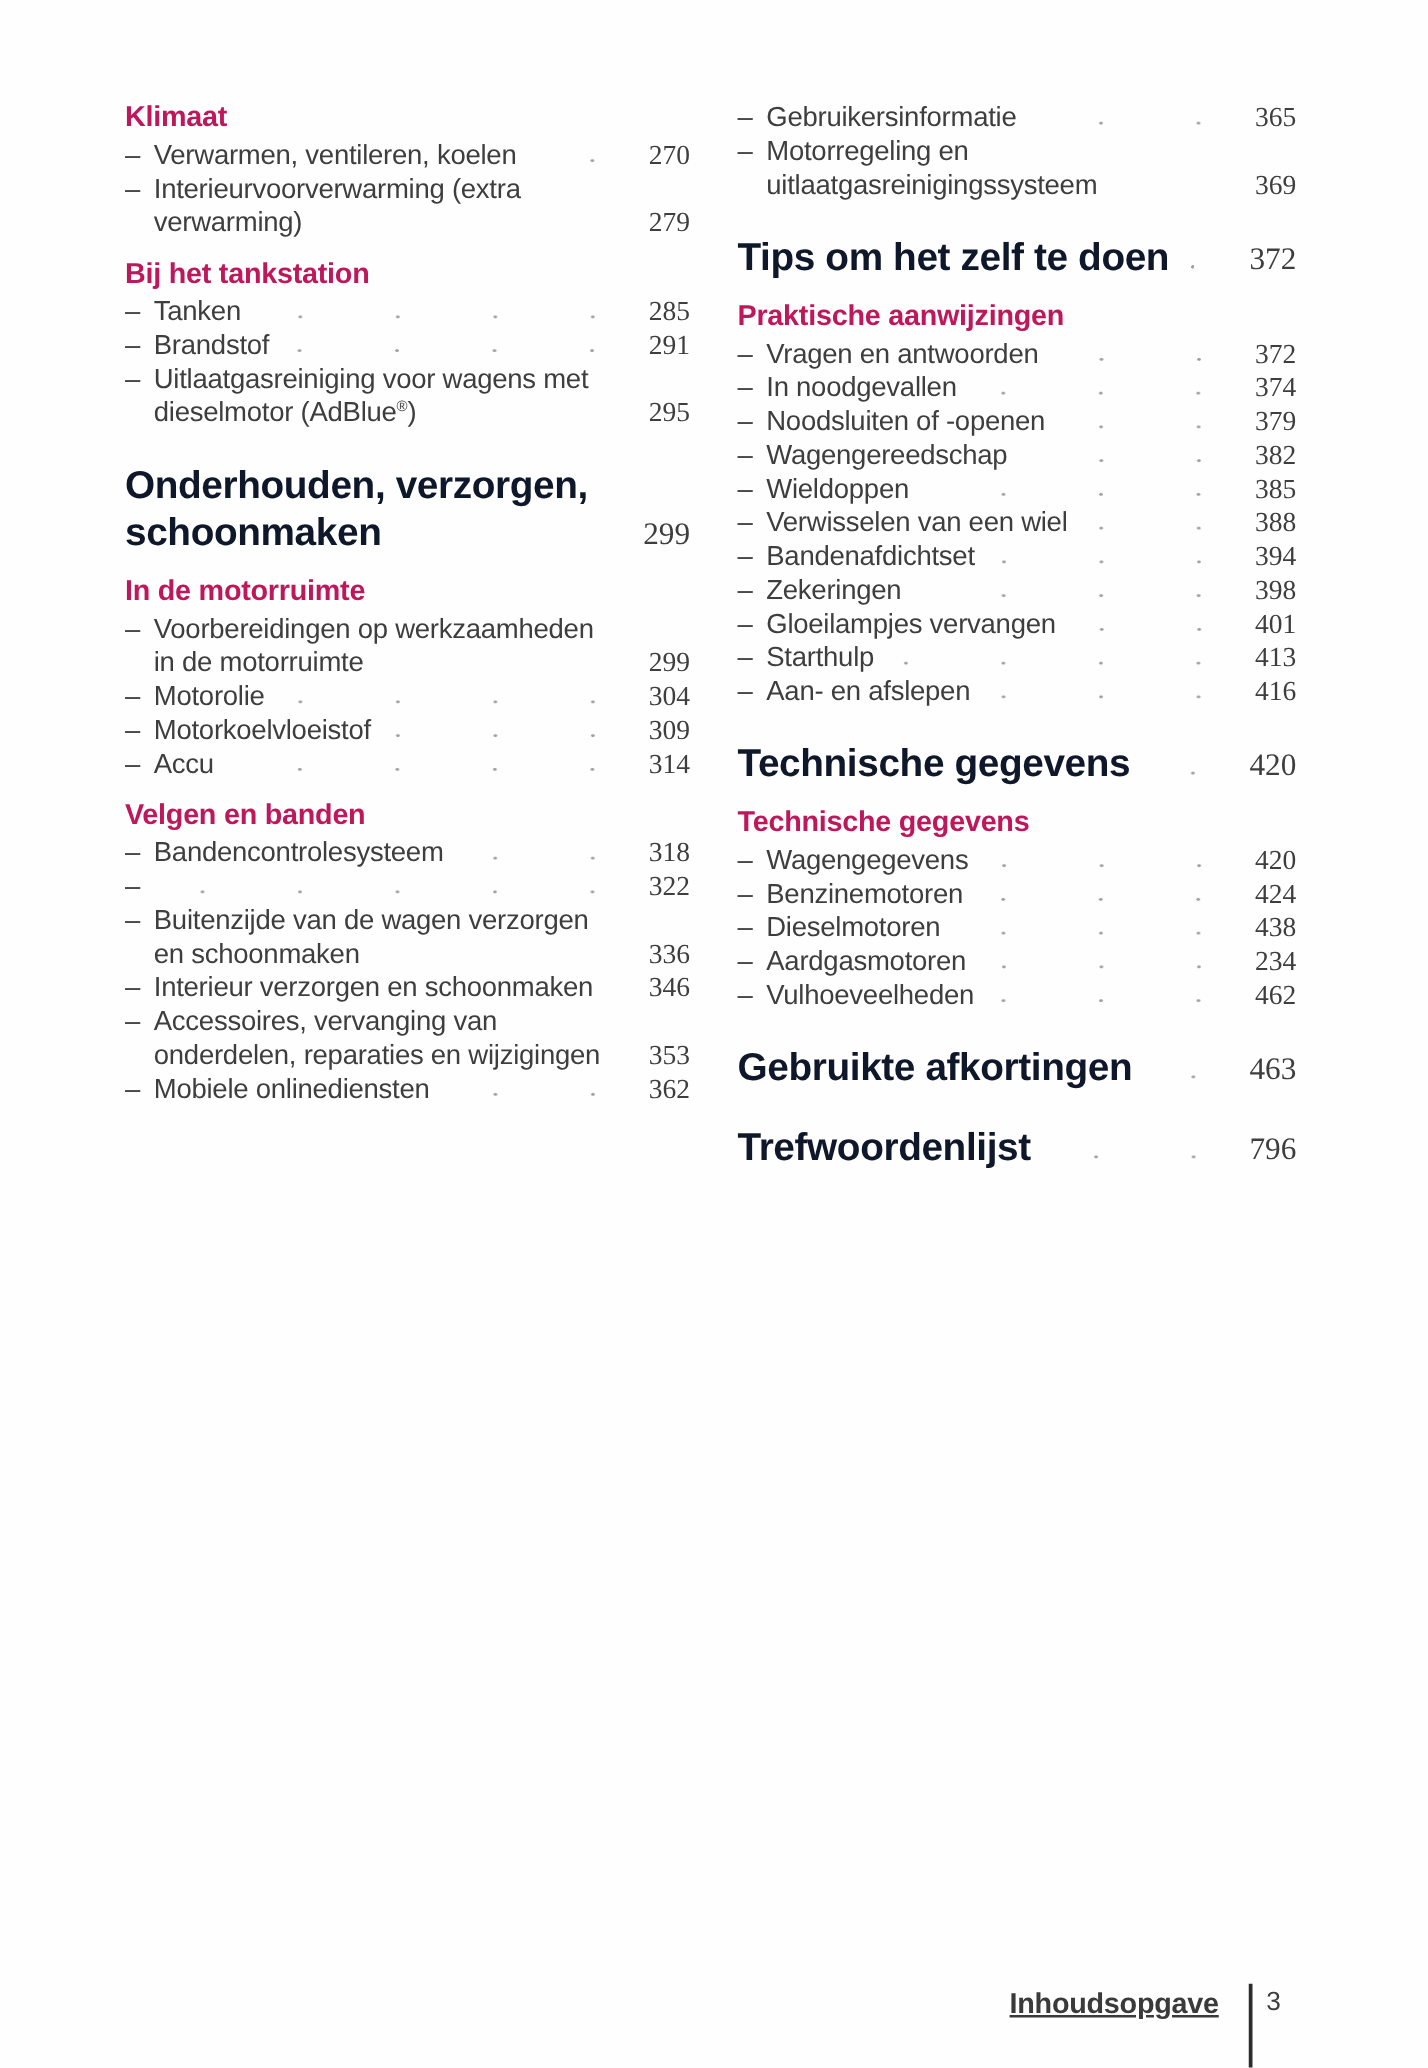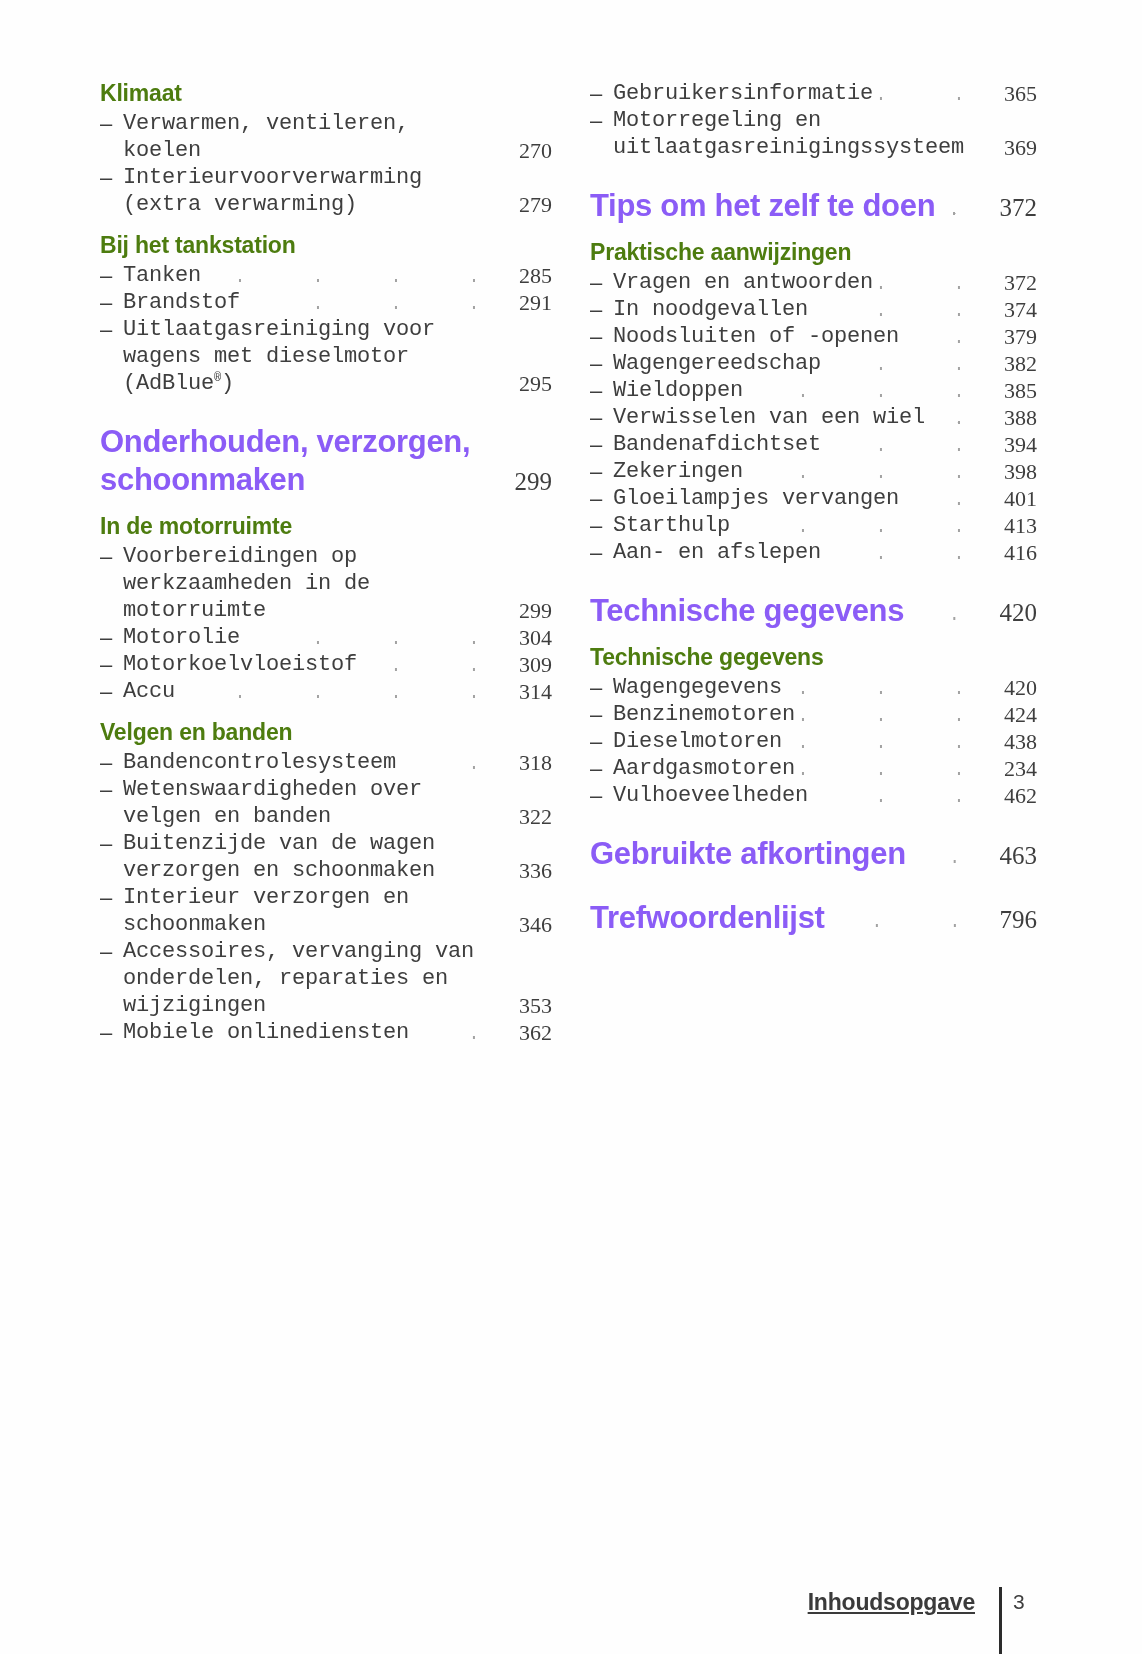--- a/index.html
+++ b/index.html
@@ -11,49 +11,49 @@
     position:relative;
     overflow:hidden;
   }
   .page{position:absolute;inset:0;background:#fefefe;}
   .col{position:absolute;top:80px;}
   .col-left{left:100px;width:452px;}
   .col-right{left:590px;width:447px;}
 
   .section-heading{
     font-weight:bold;font-size:23px;line-height:27px;
-    color:#4d7c0f;letter-spacing:-0.2px;
+    color:#be185d;letter-spacing:-0.2px;
     margin:14px 0 3px 0;
   }
   .col > .section-heading:first-child{margin-top:0;}
 
   .entry{
     display:flex;align-items:flex-end;
     font-size:22px;line-height:27px;letter-spacing:-0.2px;
   }
   .entry .dash{flex:none;width:23px;align-self:flex-start;}
-  .entry .entry-title{flex:0 1 auto;max-width:372px;font-family:Liberation Mono, monospace;}
+  .entry .entry-title{flex:0 1 auto;max-width:372px;}
   .leader{
     flex:1 1 14px;min-width:10px;height:6px;
     align-self:flex-end;margin:0 6px 6px 6px;
     background-image:radial-gradient(circle, rgba(70,70,70,.5) 1.2px, transparent 1.5px);
     background-size:78px 5px;
     background-repeat:repeat-x;
     background-position:right bottom;
   }
   .page-num{flex:none;font-size:22px;letter-spacing:0;font-family:Liberation Serif, serif;}
 
   .chapter{
     display:flex;align-items:flex-end;
     margin:26px 0 10px 0;
   }
   .chapter-title{
     flex:0 1 auto;max-width:402px;
     font-weight:bold;font-size:31px;line-height:38px;
-    color:#8b5cf6;letter-spacing:-0.3px;
+    color:#0f172a;letter-spacing:-0.3px;
   }
   .chapter .page-num{font-size:25px;margin-bottom:3px;}
   .chapter .leader{margin-bottom:9px;}
 
   sup{font-size:12px;line-height:0;}
 
   .footer-label{
     position:absolute;left:700px;top:1589px;width:275px;
     text-align:right;font-weight:bold;font-size:23px;color:#3a3a3a;
     letter-spacing:-0.2px;
@@ -137,21 +137,20 @@
       </div>
       <div class="section-heading">Velgen en banden</div>
       <div class="entry">
         <span class="dash">–</span>
         <span class="entry-title">Bandencontrolesysteem</span>
         <span class="leader"></span>
         <span class="page-num">318</span>
       </div>
       <div class="entry">
         <span class="dash">–</span>
-        <span class="entry-title">Wetenswaardigheden over velgen en banden</span>
         <span class="leader"></span>
         <span class="page-num">322</span>
       </div>
       <div class="entry">
         <span class="dash">–</span>
         <span class="entry-title">Buitenzijde van de wagen verzorgen en schoonmaken</span>
         <span class="leader"></span>
         <span class="page-num">336</span>
       </div>
       <div class="entry">

